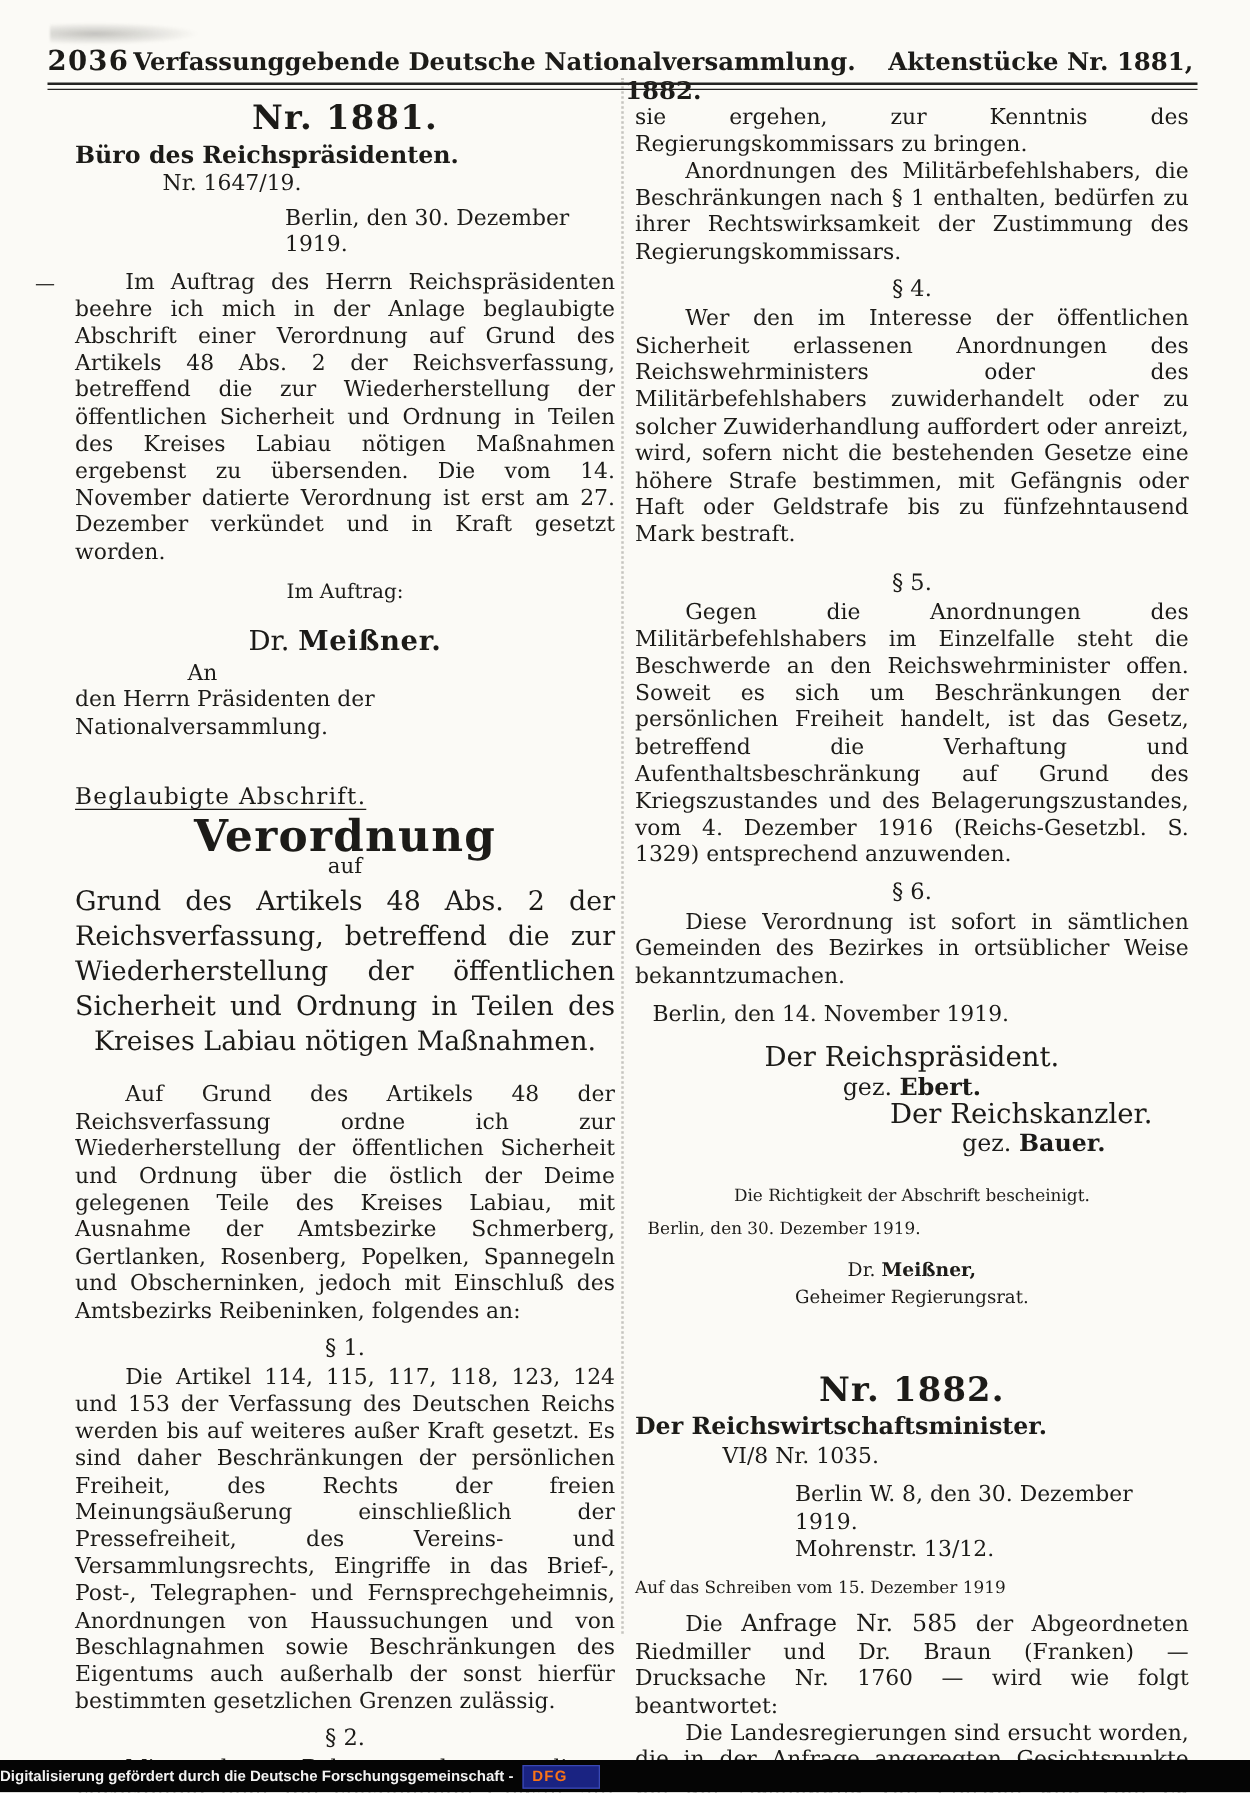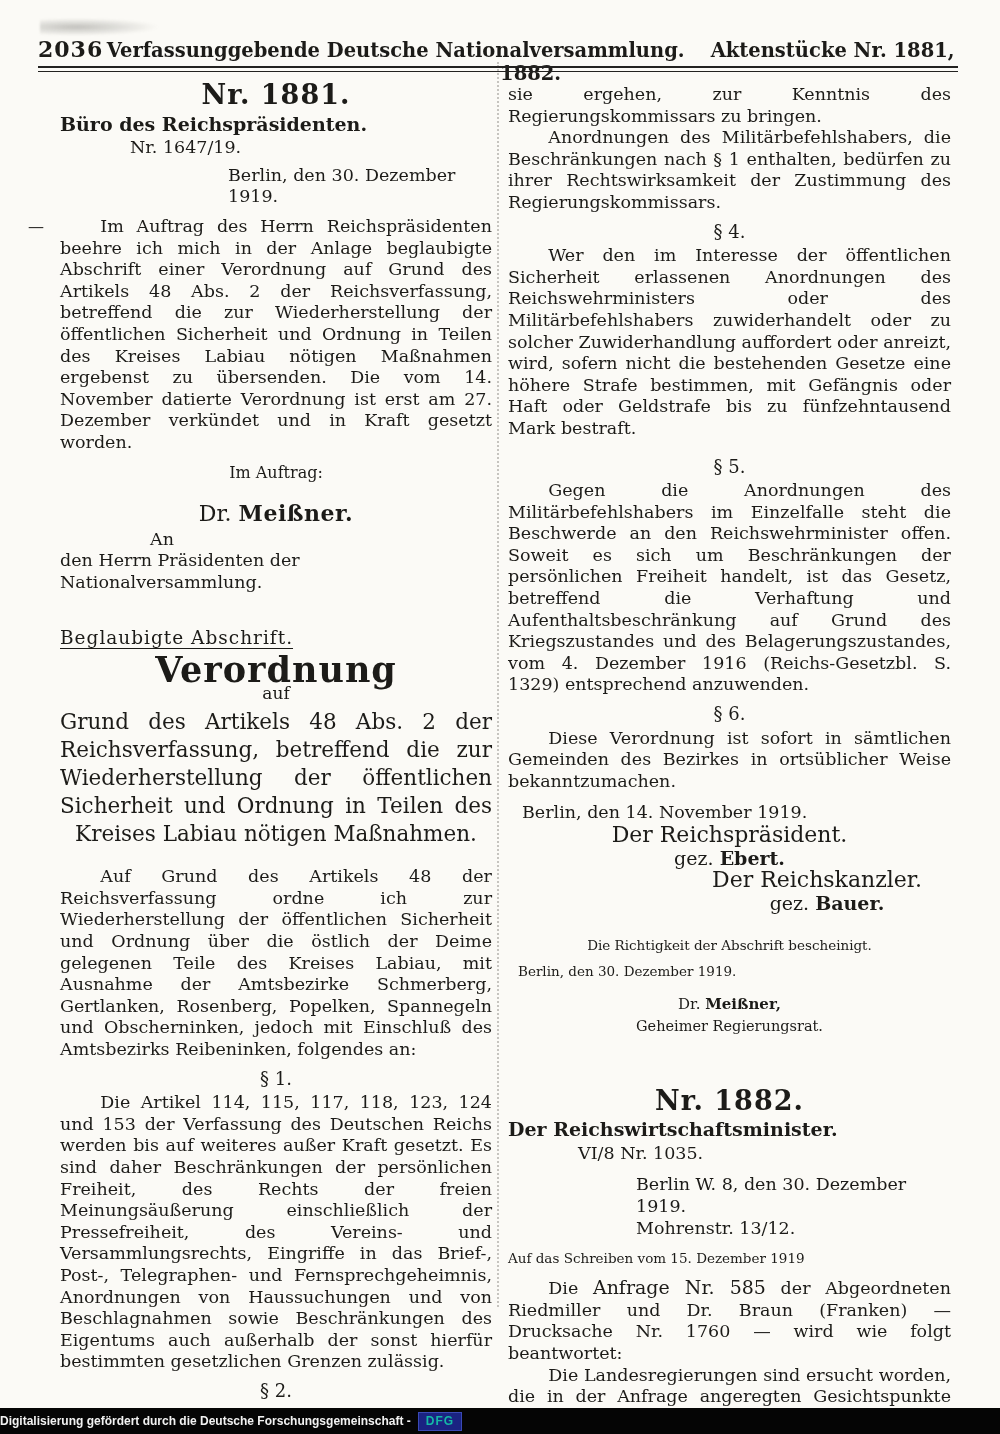--- a/index.html
+++ b/index.html
@@ -50,21 +50,21 @@
   .underlined { text-decoration:underline; text-underline-offset:4px; }
   
   .cert-copy { margin-top:34px; font-size:18.5px; letter-spacing:1px; }
   .decree-title { text-align:center; font-size:35px; font-weight:bold; margin-top:10px; letter-spacing:1px; }
   .decree-auf { text-align:center; font-size:17px; margin-top:2px; }
   .decree-subtitle {
     font-size:21.5px; line-height:28px; margin-top:4px;
     text-align:justify; text-align-last:center;
   }
   
-  .pres-title { text-align:center; font-size:22px; }
+  .pres-title { text-align:center; font-size:22px; margin-top:12px; }
   .pres-sig { text-align:center; font-size:19px; margin-top:2px; }
   .kanz-title { text-align:center; font-size:22px; margin-top:0; padding-left:175px; }
   .kanz-sig { text-align:center; font-size:19px; margin-top:2px; padding-left:195px; }
   .small { font-size:13.5px; line-height:18px; }
   .cert-line { text-align:center; margin-top:22px; }
   .cert-date { margin-top:8px; padding-left:10px; }
   .cert-name { text-align:center; margin-top:14px; font-size:15px; }
   .cert-role { text-align:center; font-size:14.5px; }
   
   .doc2-number { margin-top:52px; }
@@ -75,22 +75,22 @@
   .answer-intro { margin-top:10px; }
   
   .footer {
     position:absolute; left:0; bottom:0; width:1000px; height:26px;
     background:#050505; display:flex; align-items:center; justify-content:flex-start;
     gap:7px; padding-right:8px; box-sizing:border-box;
     font-family:"Liberation Sans", sans-serif;
   }
   .footer-text { color:#f2f2f2; font-size:12px; font-weight:bold; }
   .dfg-logo {
-    background:#1a2382; color:#14b8a6; font-size:12px; font-weight:bold;
-    padding:1px 7px 2px 7px; letter-spacing:1px; border:1px solid #3a49b5;
+    background:#1a2382; color:#f97316; font-size:12px; font-weight:bold;
+    padding:1px 25px 2px 7px; letter-spacing:1px; border:1px solid #3a49b5;
   }
 </style>
 </head>
 <body>
 
 <div class="page">
 
   <div class="smudge"></div>
 
   <div class="header">

